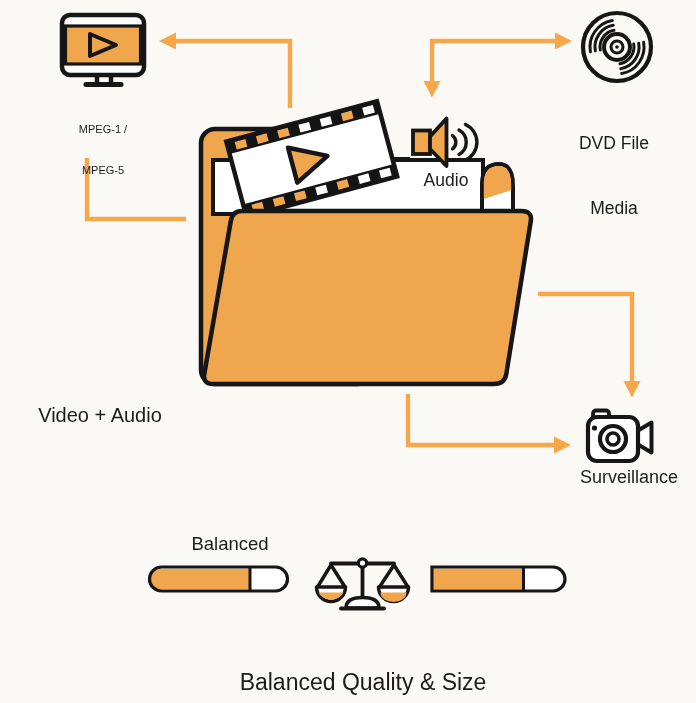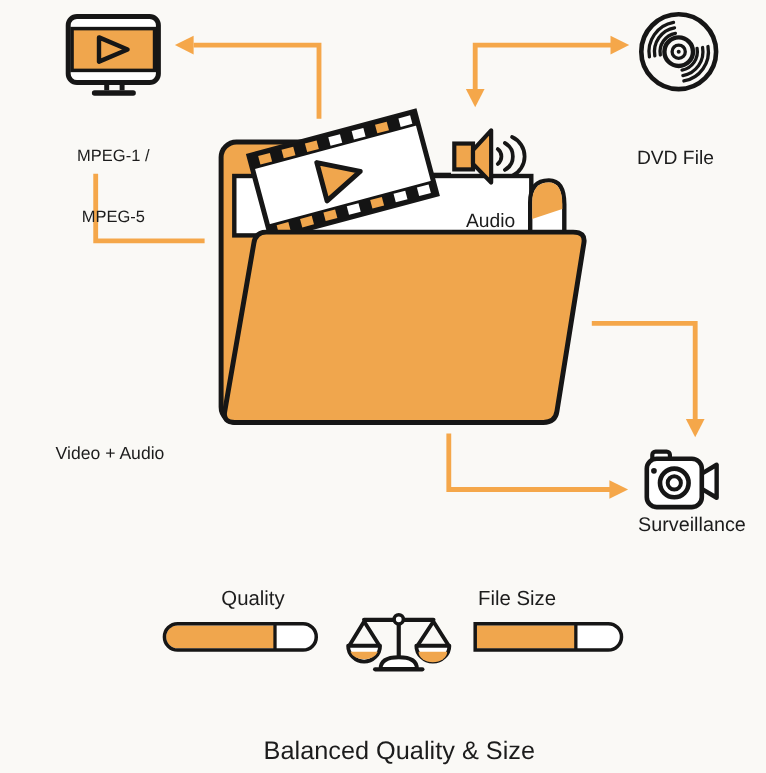--- a/index.html
+++ b/index.html
@@ -7,25 +7,25 @@
   .stage{
     position:relative; width:696px; height:703px; overflow:hidden;
     background:#faf9f6; color:#1c1c1c;
   }
   .stage svg{position:absolute; left:0; top:0;}
   .lbl{
     position:absolute; text-align:center; color:#1c1c1c;
     line-height:1.25; white-space:pre;
   }
   .lbl span{display:block;}
-  .lbl-player{left:43px; top:95px; width:120px; font-size:15px;}
+  .lbl-player{left:43px; top:95px; width:120px; font-size:11px;}
   .lbl-dvd{left:553px; top:89px; width:122px; font-size:17.5px;}
-  .lbl-audio{left:406px; top:170px; width:80px; font-size:17.5px;margin-top:20px;}
+  .lbl-audio{left:406px; top:170px; width:80px; font-size:17.5px;}
   .lbl-surv{left:559px; top:466px; width:140px; font-size:18px;}
-  .lbl-va{left:30px; top:403px; width:140px; font-size:16px;}
+  .lbl-va{left:30px; top:403px; width:140px; font-size:20px;}
   .lbl-quality{left:165px; top:532px; width:130px; font-size:18.5px;}
   .lbl-filesize{left:405px; top:532px; width:130px; font-size:18.5px;}
   .lbl-caption{left:163px; top:668px; width:400px; font-size:23px;}
   .lbl-mpeg{
     left:217px; top:270px; width:300px; font-size:49px; font-weight:bold;
     letter-spacing:1px;
   }
 </style>
 </head>
 <body>
@@ -158,28 +158,28 @@
   </g>
 </svg>
 
   <div class="lbl lbl-player">
     <span>MPEG-1 /</span>
     <span>MPEG-5</span>
   </div>
 
   <div class="lbl lbl-dvd">
     <span>DVD File</span>
+    <span>Media</span>
   </div>
 
   <div class="lbl lbl-audio">Audio</div>
 
 
   <div class="lbl lbl-surv">Surveillance</div>
 
   <div class="lbl lbl-va">Video + Audio</div>
 
-  <div class="lbl lbl-quality">Quality</div>
+  <div class="lbl lbl-quality">Balanced</div>
 
-  <div class="lbl lbl-filesize">File Size</div>
 
   <div class="lbl lbl-caption">Balanced Quality &amp; Size</div>
 
 </div>
 
 </body></html>

